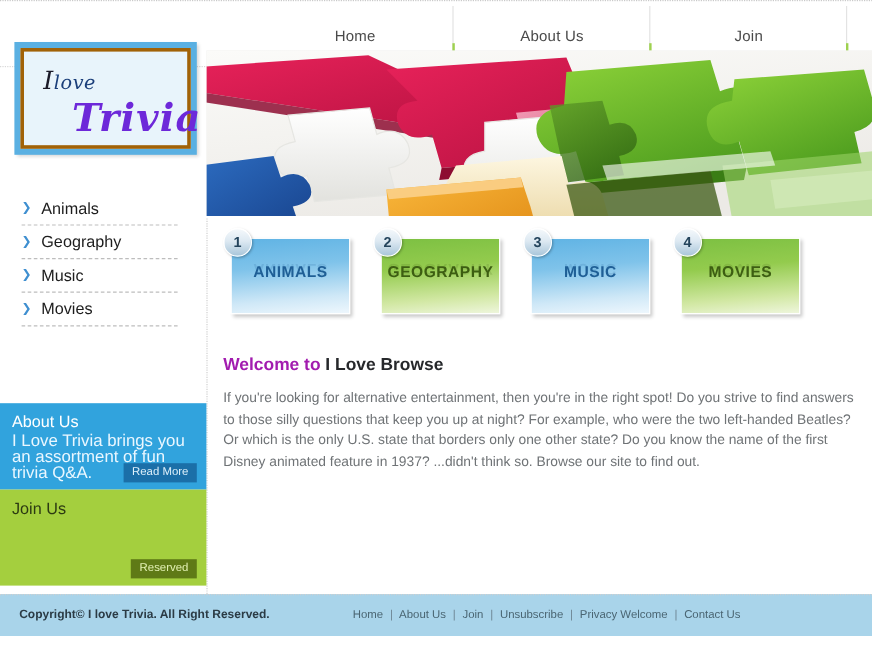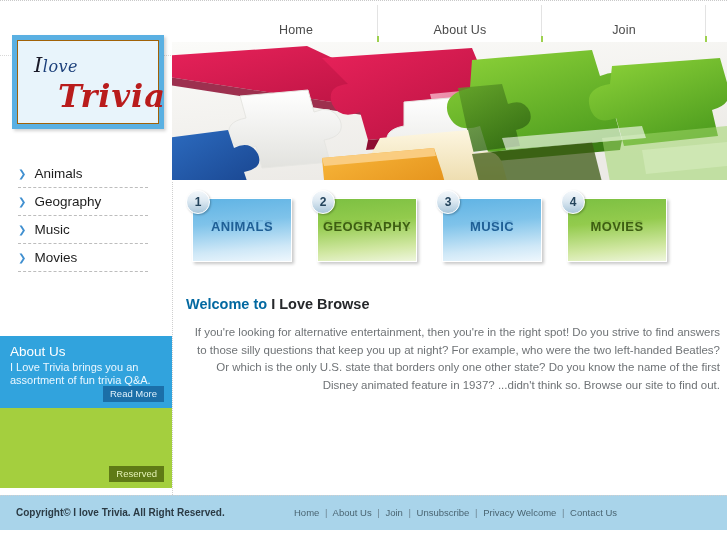--- a/index.html
+++ b/index.html
@@ -86,21 +86,21 @@
     background: #5ab0e2;
     box-sizing: border-box;
     padding: 5px;
     box-shadow: 2px 2px 3px rgba(0,0,0,.18);
     z-index: 6;
   }
   #logo-inner {
     width: 100%;
     height: 100%;
     background: #e8f4fb;
-    border: 1px solid #a16207;
+    border: 3px solid #a16207;
     box-sizing: border-box;
     position: relative;
     padding-left: 45px;
   }
   .logo-love {
     position: absolute;
     left: 16px;
     top: 12px;
     font-family: "DejaVu Serif", serif;
     font-style: italic;
@@ -113,21 +113,21 @@
     font-size: 16px;
   }
   .logo-trivia {
     position: absolute;
     left: 40px;
     top: 36px;
     font-family: "DejaVu Serif", serif;
     font-style: italic;
     font-weight: bold;
     font-size: 32px;
-    color: #b91c1c;
+    color: #6d28d9;
     letter-spacing: 1px;
   }
 
   
   #banner {
     position: absolute;
     left: 172px;
     top: 42px;
     width: 555px;
     height: 138px;
@@ -190,21 +190,21 @@
     padding: 8px 10px 0 10px;
   }
   .box-title {
     font-size: 13.5px;
     margin: 0 0 2px 0;
     font-weight: normal;
   }
   #about-box .box-title { color: #ffffff; }
   #join-box .box-title { color: #2c3a12; }
   .box-text {
-    font-size: 11px;
+    font-size: 14px;
     line-height: 13px;
     margin: 0;
   }
   #about-box .box-text { color: #eaf7ff; }
   #join-box .box-text { color: #2e3c14; }
 
   .box-btn {
     position: absolute;
     right: 8px;
     font-size: 9.5px;
@@ -318,27 +318,26 @@
     left: 186px;
     top: 296px;
     width: 534px;
   }
   #welcome-heading {
     margin: 0 0 12px 0;
     font-size: 14.5px;
     font-weight: bold;
     color: #26282b;
   }
-  #welcome-heading .accent { color: #0369a1; }
+  #welcome-heading .accent { color: #a21caf; }
   #welcome-body {
     margin: 0;
     font-size: 11.5px;
     line-height: 17.5px;
     color: #6f7376;
-    text-align: right;
   }
 
   
   #footer {
     position: absolute;
     left: 0;
     top: 495px;
     width: 727px;
     height: 35px;
     background: #a9d4ea;
@@ -502,20 +501,21 @@
       </div>
     </div>
 
     <div id="about-box">
       <h3 class="box-title">About Us</h3>
       <p class="box-text">I Love Trivia brings you an assortment of fun trivia Q&amp;A.</p>
       <span class="box-btn" id="read-more-btn">Read More</span>
     </div>
 
     <div id="join-box">
+      <h3 class="box-title">Join Us</h3>
       <span class="box-btn" id="subscribe-btn">Reserved</span>
     </div>
   </div>
 
   <div id="tiles">
 
     <div class="tile tile-blue" style="left:0px;">
       <div class="tile-badge">1</div>
       <div class="tile-face">
         <span class="tile-text">ANIMALS</span>

